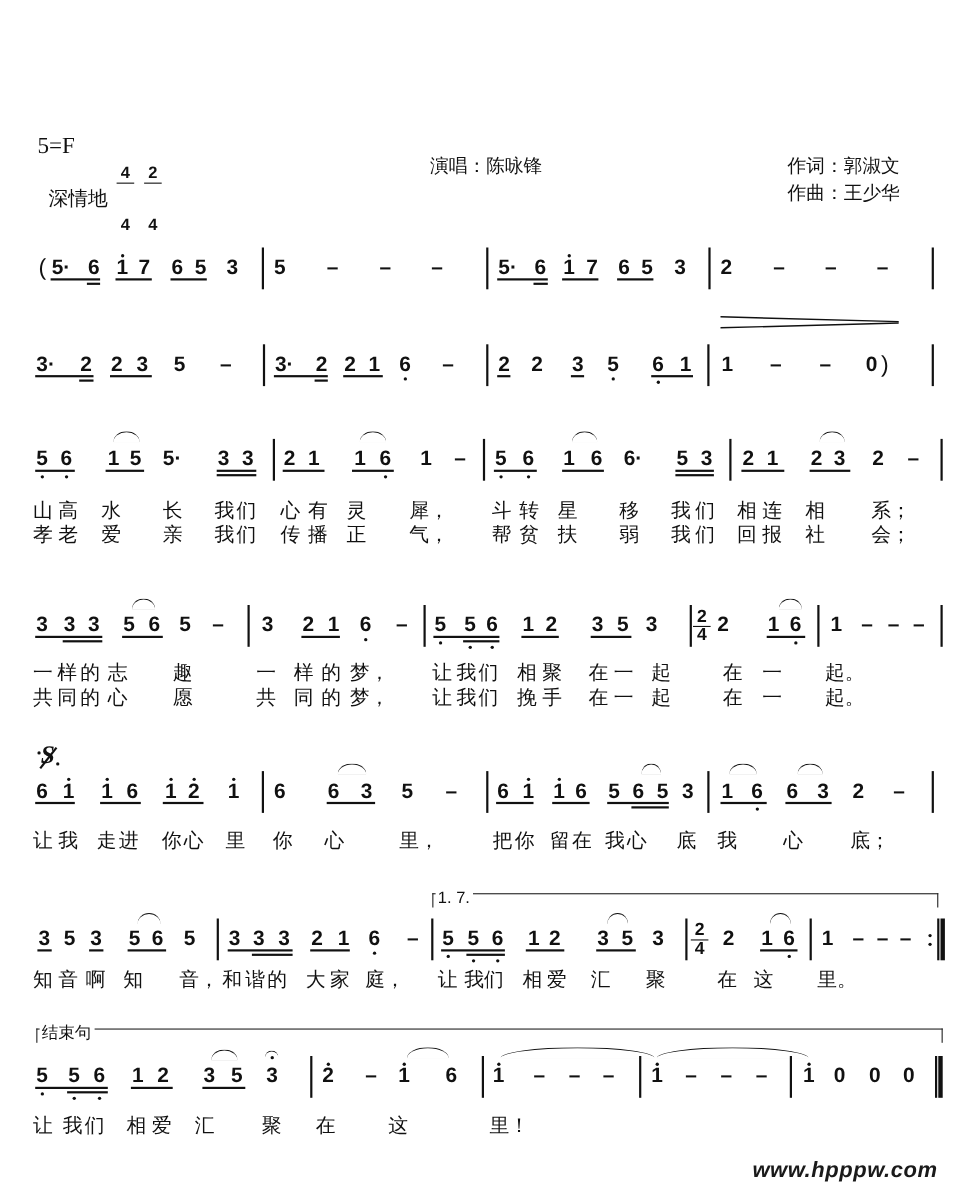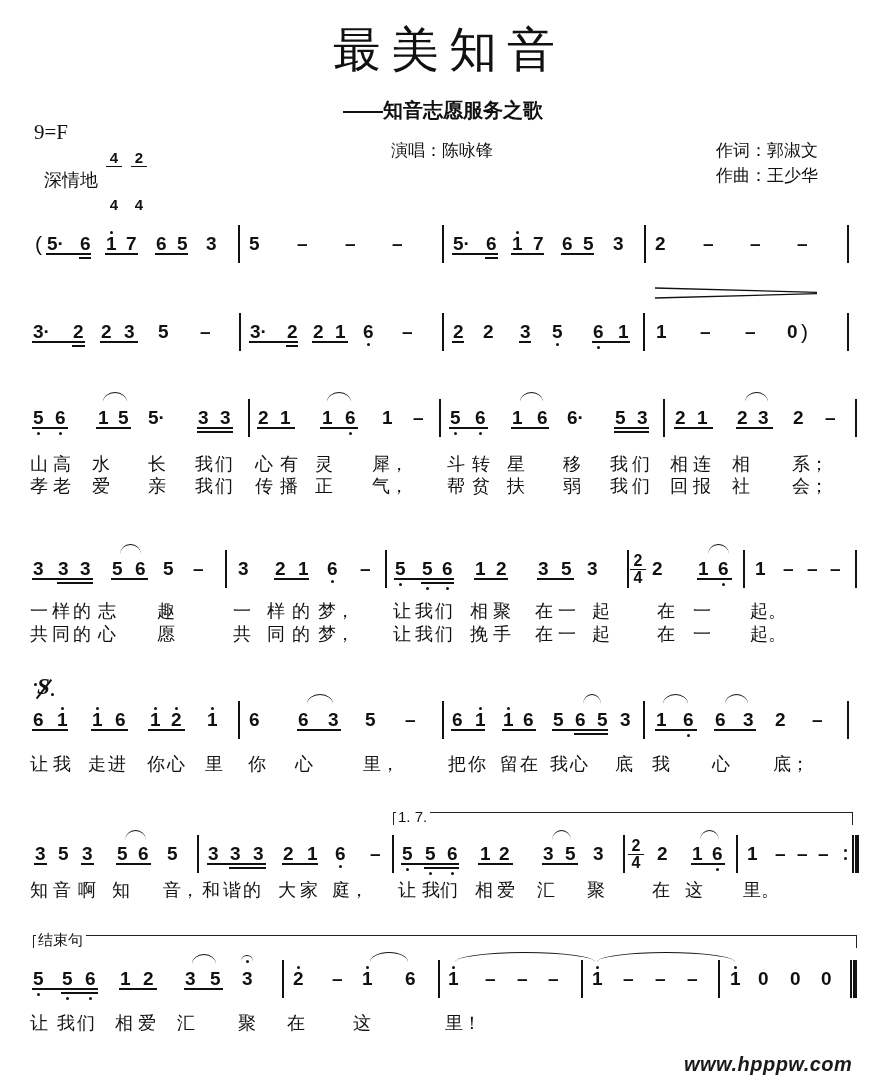--- a/index.html
+++ b/index.html
@@ -40,23 +40,21 @@
   .segno .d1, .segno .d2 { position: absolute; width: 3px; height: 3px; border-radius: 50%; background: #111; }
   .segno .d1 { left: 1px; top: 5px; }
   .segno .d2 { left: 18px; top: 15px; }
   .fermata-arc { position: absolute; height: 6px; box-sizing: border-box; border-top: 1.3px solid #111; border-radius: 50% / 100% 100% 0 0; }
   svg.hairpin { position: absolute; left: 0; top: 0; overflow: visible; }
 </style>
 </head>
 <body>
 
 <div id="page">
-  <div class="abs title">最美知音</div>
-  <div class="abs subtitle">——知音志愿服务之歌</div>
-  <div class="abs key">9=F</div>
+  <div class="abs key">5=F</div>
   <div class="abs hts" style="left:106px">
     <span class="num">4</span>
     <span class="den">4</span>
   </div>
   <div class="abs hts" style="left:131px">
     <span class="num">2</span>
     <span class="den">4</span>
   </div>
   <div class="abs tempo">深情地</div>
   <div class="abs performer">演唱：陈咏锋</div>

